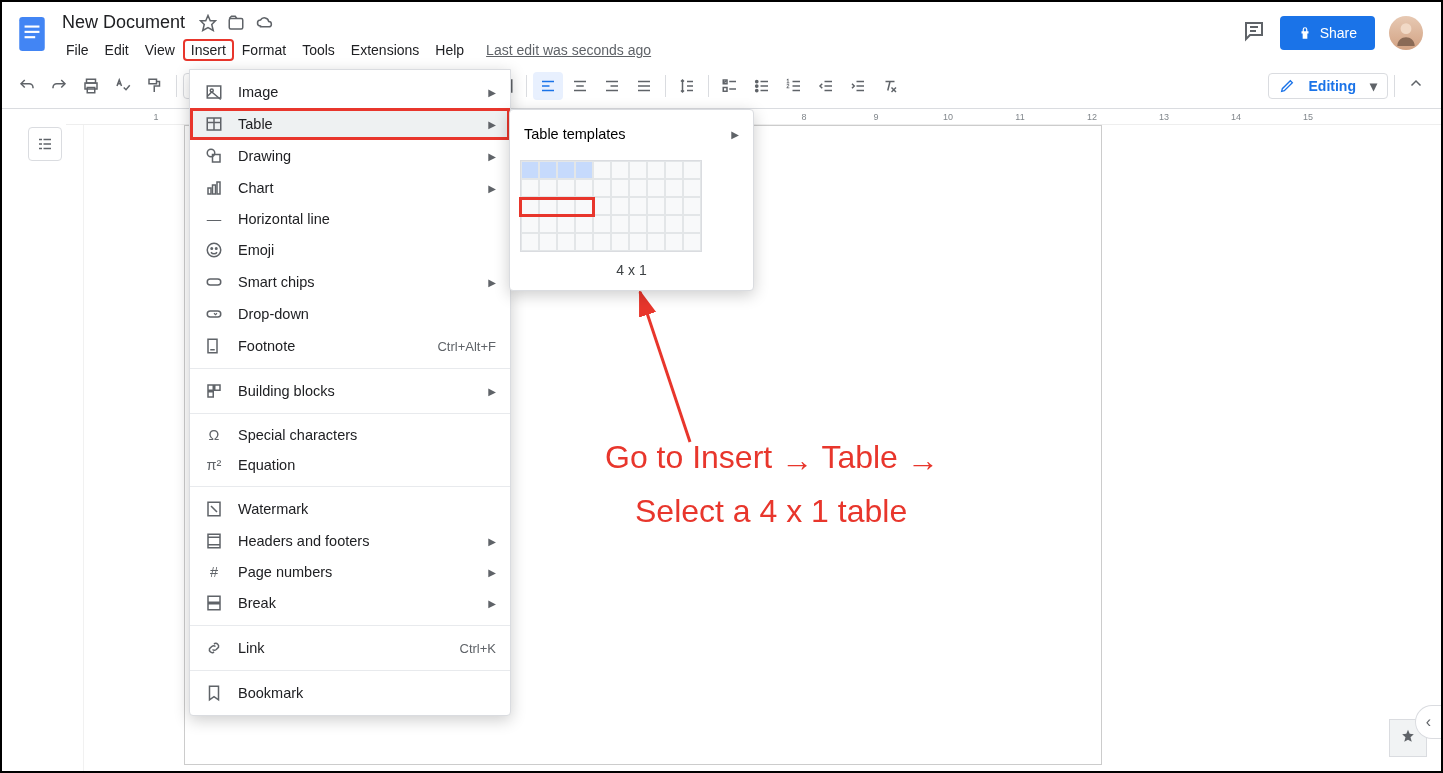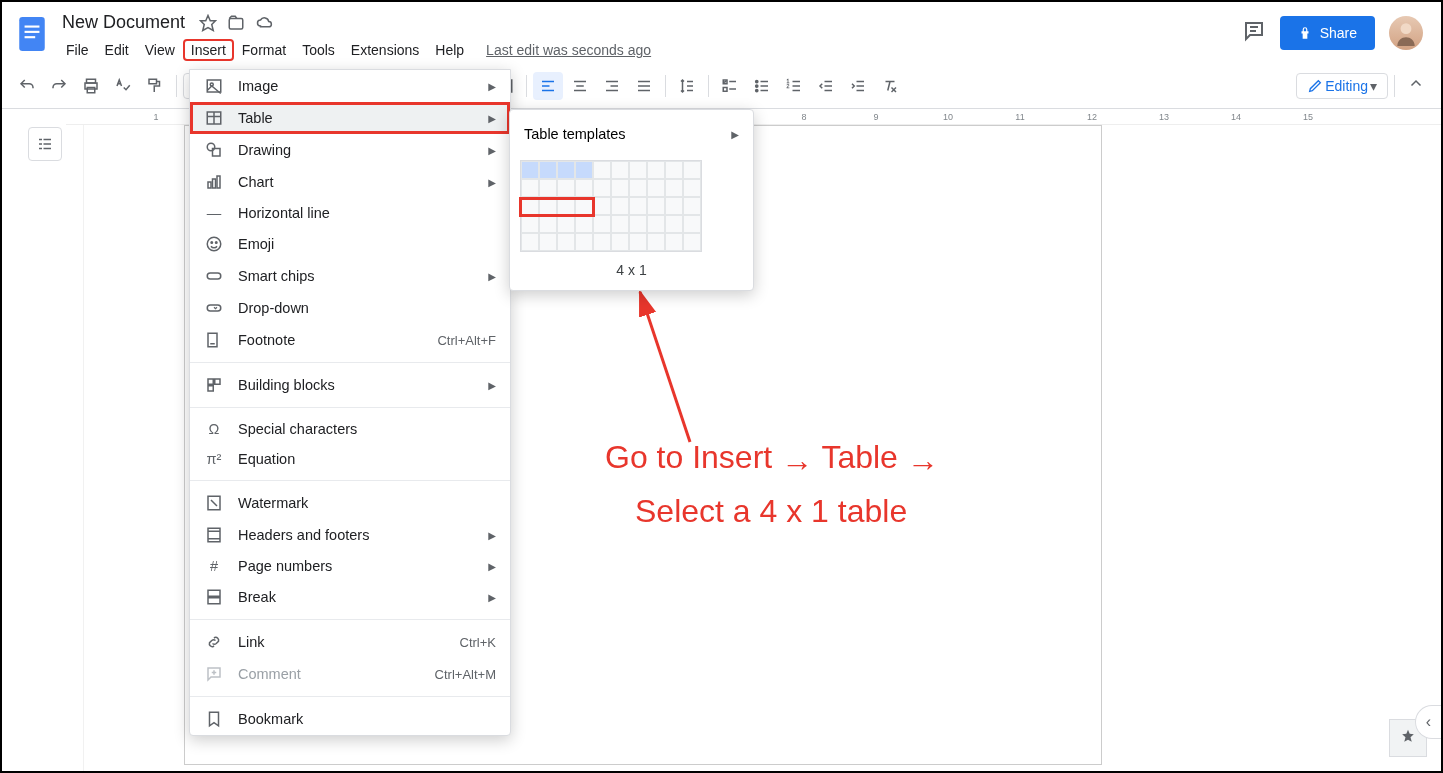--- a/index.html
+++ b/index.html
@@ -21,32 +21,32 @@
 .avatar { width: 34px; height: 34px; border-radius: 50%; background: linear-gradient(#e7c9b3,#d2a283); display:flex; align-items:center; justify-content:center; overflow:hidden;}
 .avatar svg{width:26px;height:26px;}
 .toolbar { display: flex; align-items: center; padding: 6px 10px; border-bottom: 1px solid #dadce0; gap: 2px; font-size: 13px; color: #444; }
 .tbtn { padding: 6px; border-radius: 4px; cursor: pointer; display: flex; align-items: center; justify-content: center; min-width: 26px; height: 28px; color:#5f6368;}
 .tbtn svg{width:18px;height:18px;}
 .tsep { width: 1px; height: 22px; background: #dadce0; margin: 0 4px; }
 .font-size-group { display:flex; align-items:center; border:1px solid #dadce0; border-radius:4px; height:26px; }
 .font-size-group .tbtn{min-width:22px; height:24px;}
 .font-size-val { width: 28px; text-align:center; font-size:14px; }
 .align-active { background:#e8f0fe; color:#1a73e8; border-radius:4px;}
-.editing-btn { display:flex; align-items:center; gap:2px; border:1px solid #dadce0; border-radius:4px; padding:4px 10px; color:#1a73e8; font-size:14px; margin-left:auto; cursor:pointer;}
+.editing-btn { display:flex; align-items:center; gap:14px; border:1px solid #dadce0; border-radius:4px; padding:4px 10px; color:#1a73e8; font-size:14px; margin-left:auto; cursor:pointer;font-weight:bold;}
 .editing-btn .chev{color:#5f6368;}
 .collapse-btn { padding:6px; color:#5f6368; cursor:pointer; }
 .content { position: relative; display:flex; height: calc(773px - 110px); }
 .outline-rail { width: 64px; display:flex; justify-content:flex-end; padding-top: 18px; padding-right:4px;}
 .outline-icon { width:34px; height:34px; border:1px solid #dadce0; border-radius:4px; display:flex; align-items:center; justify-content:center; color:#5f6368; cursor:pointer;}
 .ruler-area { flex:1; position:relative; }
 .hruler { height: 16px; background:#fff; border-bottom:1px solid #eee; display:flex; align-items:center; padding-left:54px; font-size:9px; color:#80868b; letter-spacing:0; position:relative;}
 .hruler .notch { width: 72px; text-align:center; }
 .vruler { position:absolute; left:0; top:0; width:18px; bottom:0; background:#fff; border-right:1px solid #f1f1f1;}
 .page { position:absolute; left:118px; top:16px; width:918px; height: 640px; background:#fff; border:1px solid #ccc; }
-.dropdown { position:absolute; left:187px; top:67px; width:322px; background:#fff; border:1px solid #dadce0; border-radius:0 0 4px 4px; box-shadow:0 4px 16px rgba(0,0,0,0.2); padding:0 0; font-size:14.5px; color:#202124; z-index:20;}
+.dropdown { position:absolute; left:187px; top:67px; width:322px; background:#fff; border:1px solid #dadce0; border-radius:0 0 4px 4px; box-shadow:0 4px 16px rgba(0,0,0,0.2); padding:6px 0; font-size:14.5px; color:#202124; z-index:20;}
 .dd-item { display:flex; align-items:center; padding: 7px 14px; cursor:pointer; gap:14px; position:relative;}
 .dd-item.highlight { background:#eef1f2; border:3px solid #e8362c; padding:4px 11px;}
 .dd-item .dd-icon { width:20px; display:flex; justify-content:center; color:#5f6368;}
 .dd-item .dd-label { flex:1; }
 .dd-item .dd-arrow { color:#5f6368; font-size:10px;}
 .dd-item .dd-shortcut { color:#5f6368; font-size:13px;}
 .dd-item.disabled { color:#9aa0a6;}
 .dd-item.disabled .dd-icon{color:#bdc1c6;}
 .dd-sep { height:1px; background:#e8eaed; margin:6px 0;}
 .submenu { position:absolute; left:507px; top:107px; width:245px; background:#fff; border:1px solid #dadce0; border-radius:4px; box-shadow:0 4px 16px rgba(0,0,0,0.2); padding:6px 0 10px 0; z-index:25;}
@@ -496,31 +496,20 @@
   <div class="dd-item">
       <span class="dd-icon">
         <svg width="18" height="18" viewBox="0 0 24 24" fill="none" stroke="currentColor" stroke-width="2">
           <path d="M10 14a4 4 0 005 0l3-3a4 4 0 00-5-5l-1 1"></path>
           <path d="M14 10a4 4 0 00-5 0l-3 3a4 4 0 005 5l1-1"></path>
         </svg>
       </span>
       <span class="dd-label">Link</span>
       <span class="dd-shortcut">Ctrl+K</span>
     </div>
-  <div class="dd-item disabled">
-      <span class="dd-icon">
-        <svg width="18" height="18" viewBox="0 0 24 24" fill="none" stroke="currentColor" stroke-width="2">
-          <path d="M4 4h16v12H8l-4 4V4z"></path>
-          <line x1="12" y1="7" x2="12" y2="13"></line>
-          <line x1="9" y1="10" x2="15" y2="10"></line>
-        </svg>
-      </span>
-      <span class="dd-label">Comment</span>
-      <span class="dd-shortcut">Ctrl+Alt+M</span>
-    </div>
   <div class="dd-sep"></div>
   <div class="dd-item">
       <span class="dd-icon">
         <svg width="18" height="18" viewBox="0 0 24 24" fill="none" stroke="currentColor" stroke-width="2">
           <path d="M6 3h12v18l-6-4-6 4V3z"></path>
         </svg>
       </span>
       <span class="dd-label">Bookmark</span>
     </div>
 </div>

